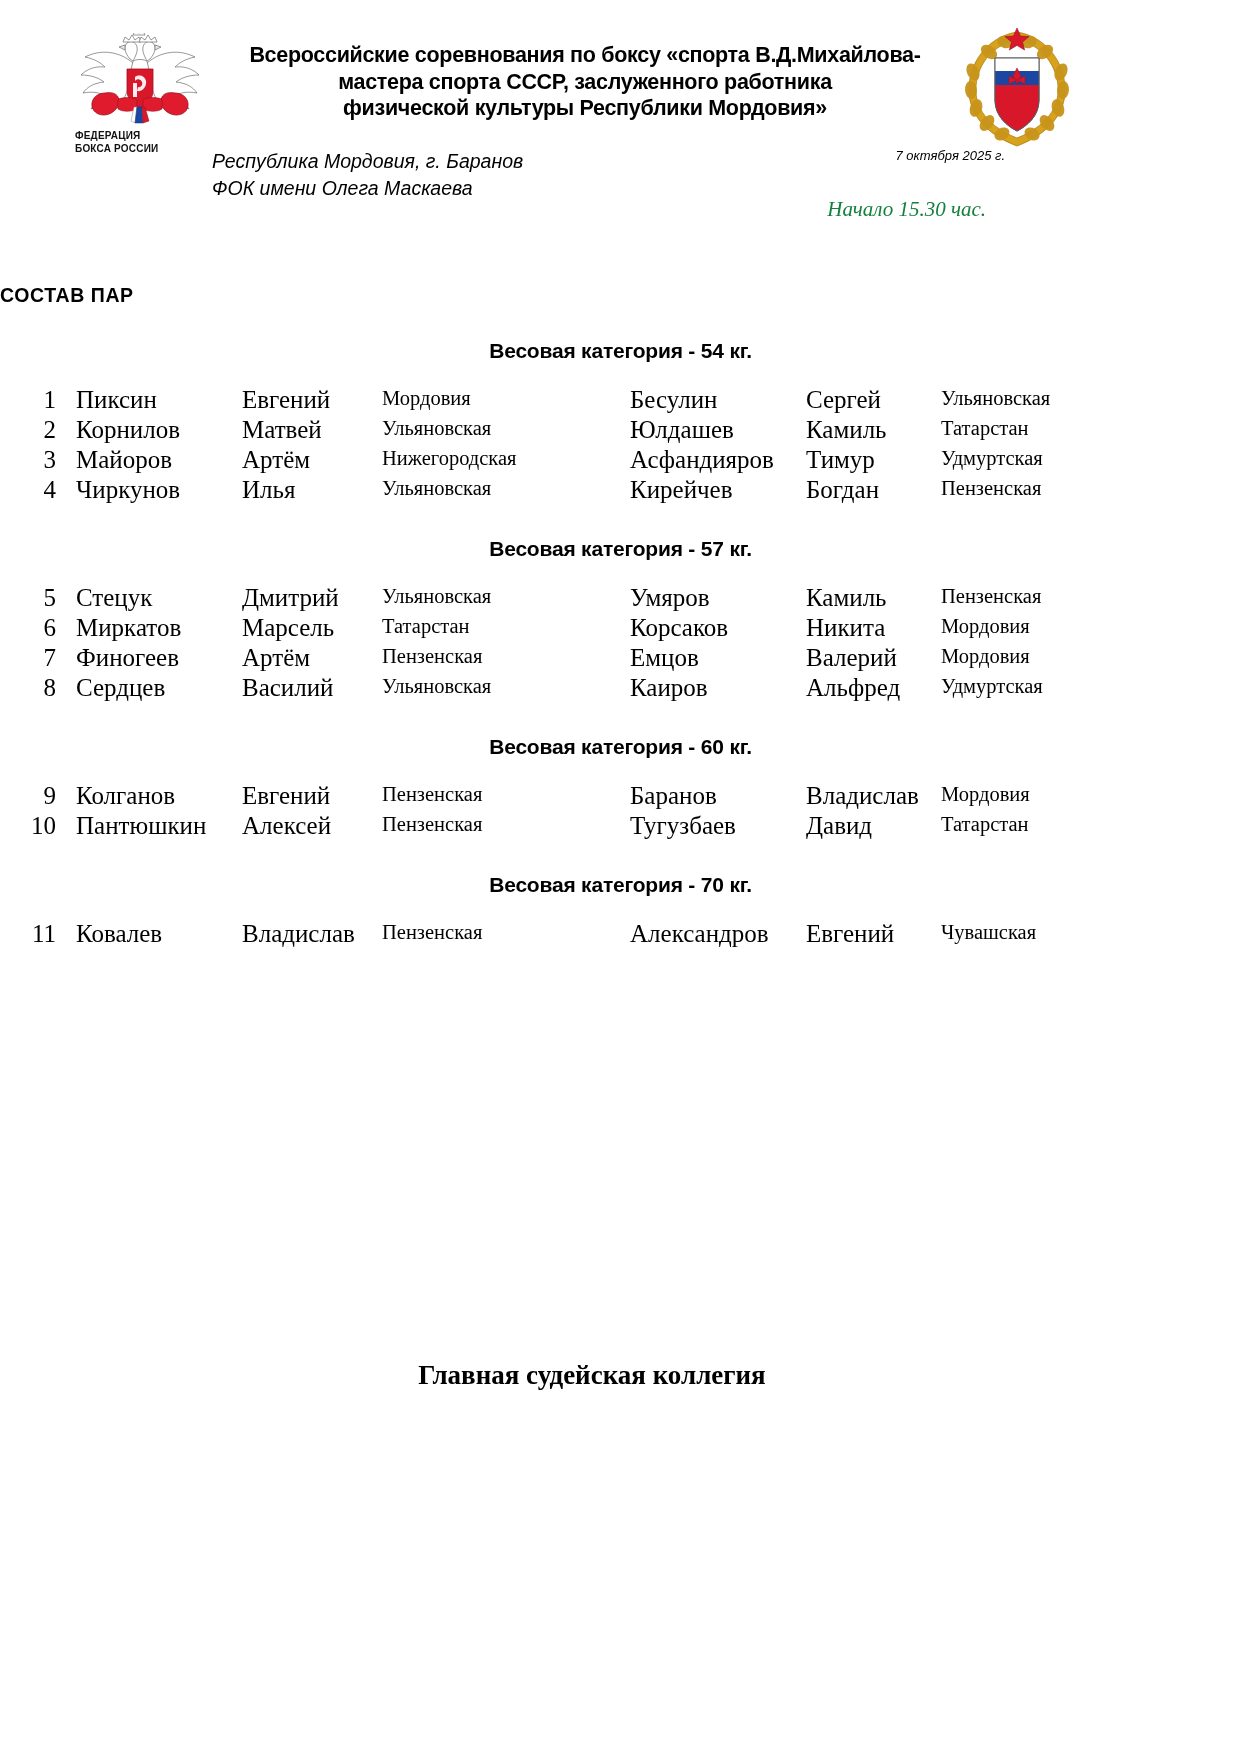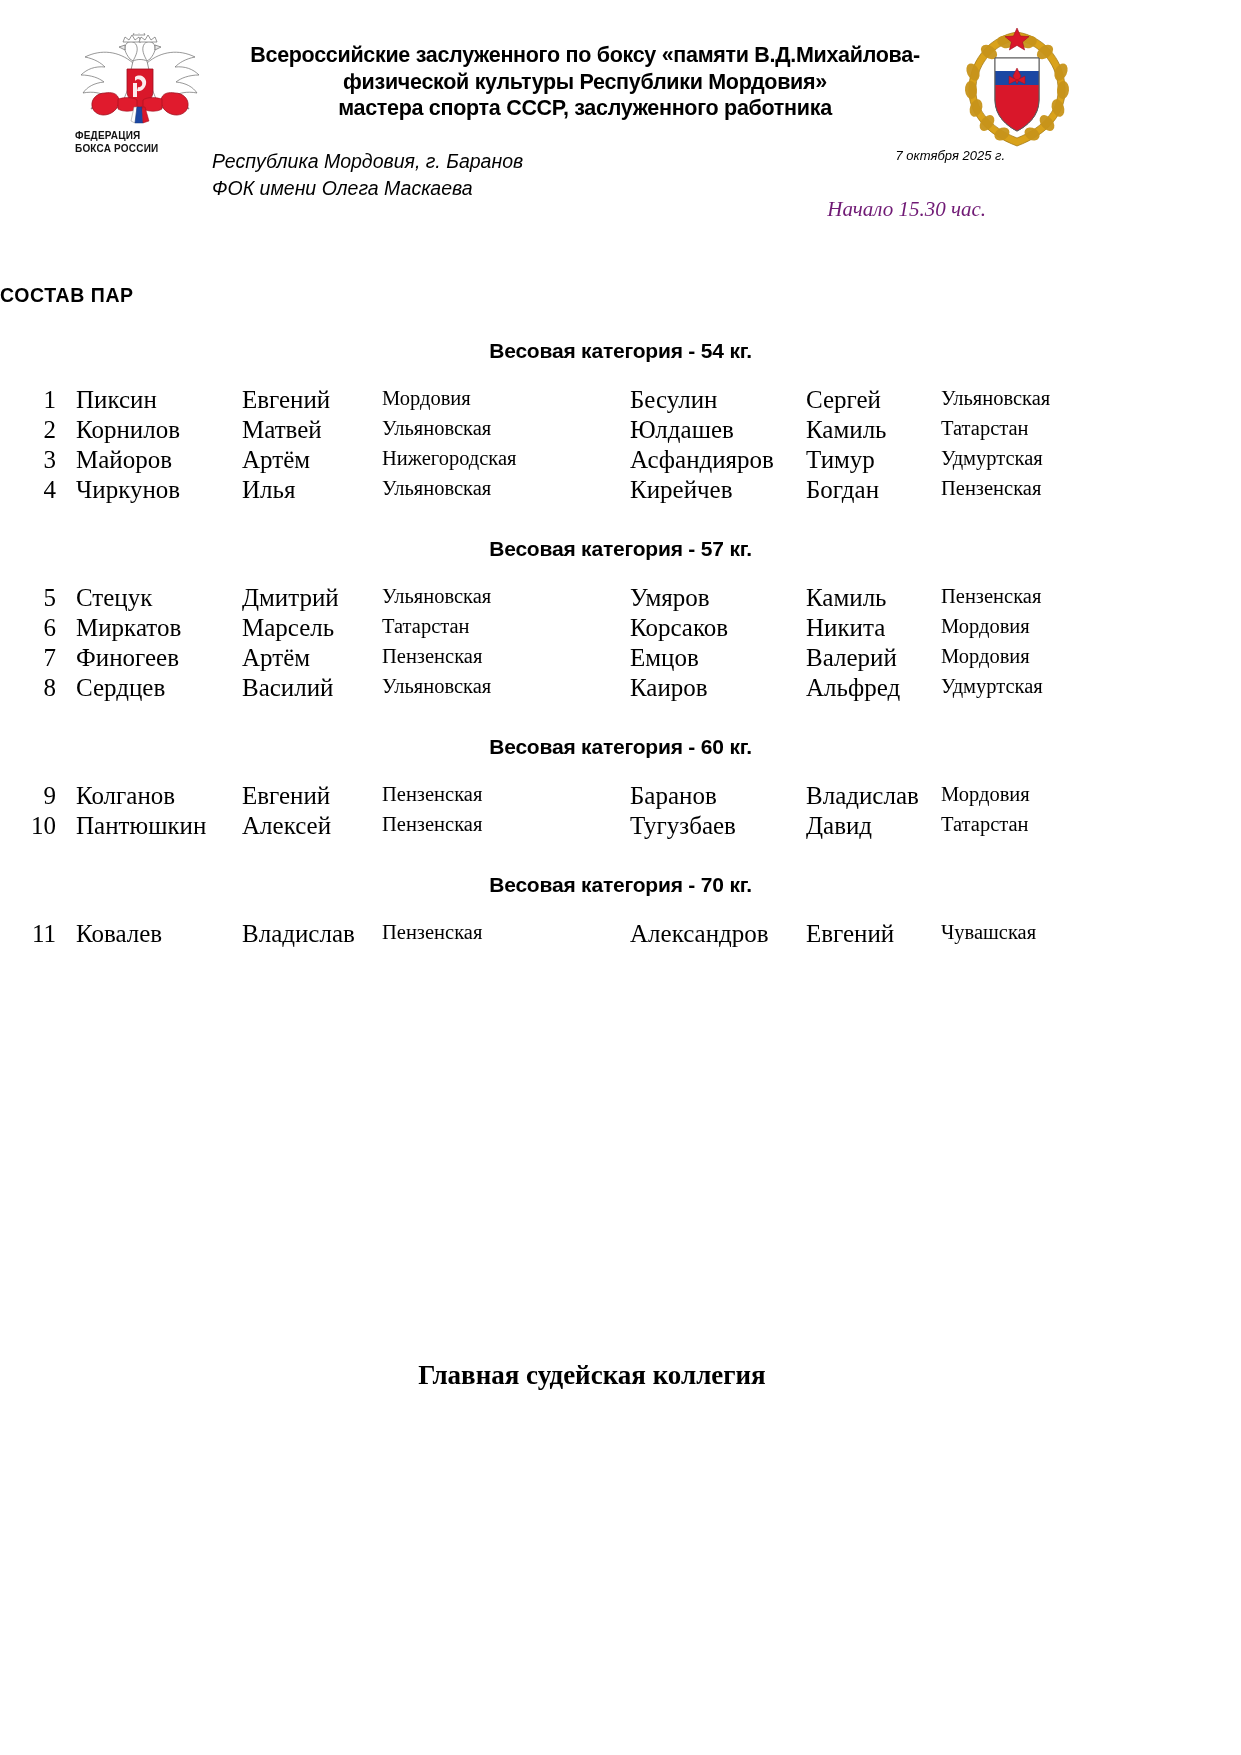--- a/index.html
+++ b/index.html
@@ -89,21 +89,21 @@
     color: #000;
   }
   .start-line {
     position: absolute;
     right: 255px;
     top: 197px;
     font-family: "Liberation Serif", serif;
     font-style: italic;
     font-size: 21px;
     white-space: nowrap;
-    color: #701a75;
+    color: #15803d;
     text-align: center;
   }
 
   
   .doc-title {
     margin-top: 44px;
     text-align: left;
     font-family: "Liberation Sans", sans-serif;
     font-weight: bold;
     font-size: 19.5px;
@@ -277,23 +277,23 @@
 
       <g fill="#d9172a" stroke="#9d1020" stroke-width="0.5">
         <path d="M62 40 L66 48 L62 56 L58 48 Z"></path>
         <path d="M54 48 L62 52 L54 56 Z"></path>
         <path d="M70 48 L62 52 L70 56 Z"></path>
       </g>
     </svg>
   </div>
 
   <div class="title-block">
-    <span class="t-line">Всероссийские заслуженного по боксу «памяти В.Д.Михайлова-</span>
+    <span class="t-line">Всероссийские соревнования по боксу «спорта В.Д.Михайлова-</span>
+    <span class="t-line">мастера спорта СССР, заслуженного работника</span>
     <span class="t-line">физической культуры Республики Мордовия»</span>
-    <span class="t-line">мастера спорта СССР, заслуженного работника</span>
   </div>
 
   <div class="venue">
     <div>Республика Мордовия,  г. Баранов</div>
     <div>ФОК имени Олега Маскаева</div>
   </div>
 
   <div class="date-line">7 октября 2025 г.</div>
   <div class="start-line">Начало 15.30 час.</div>
 </div>

